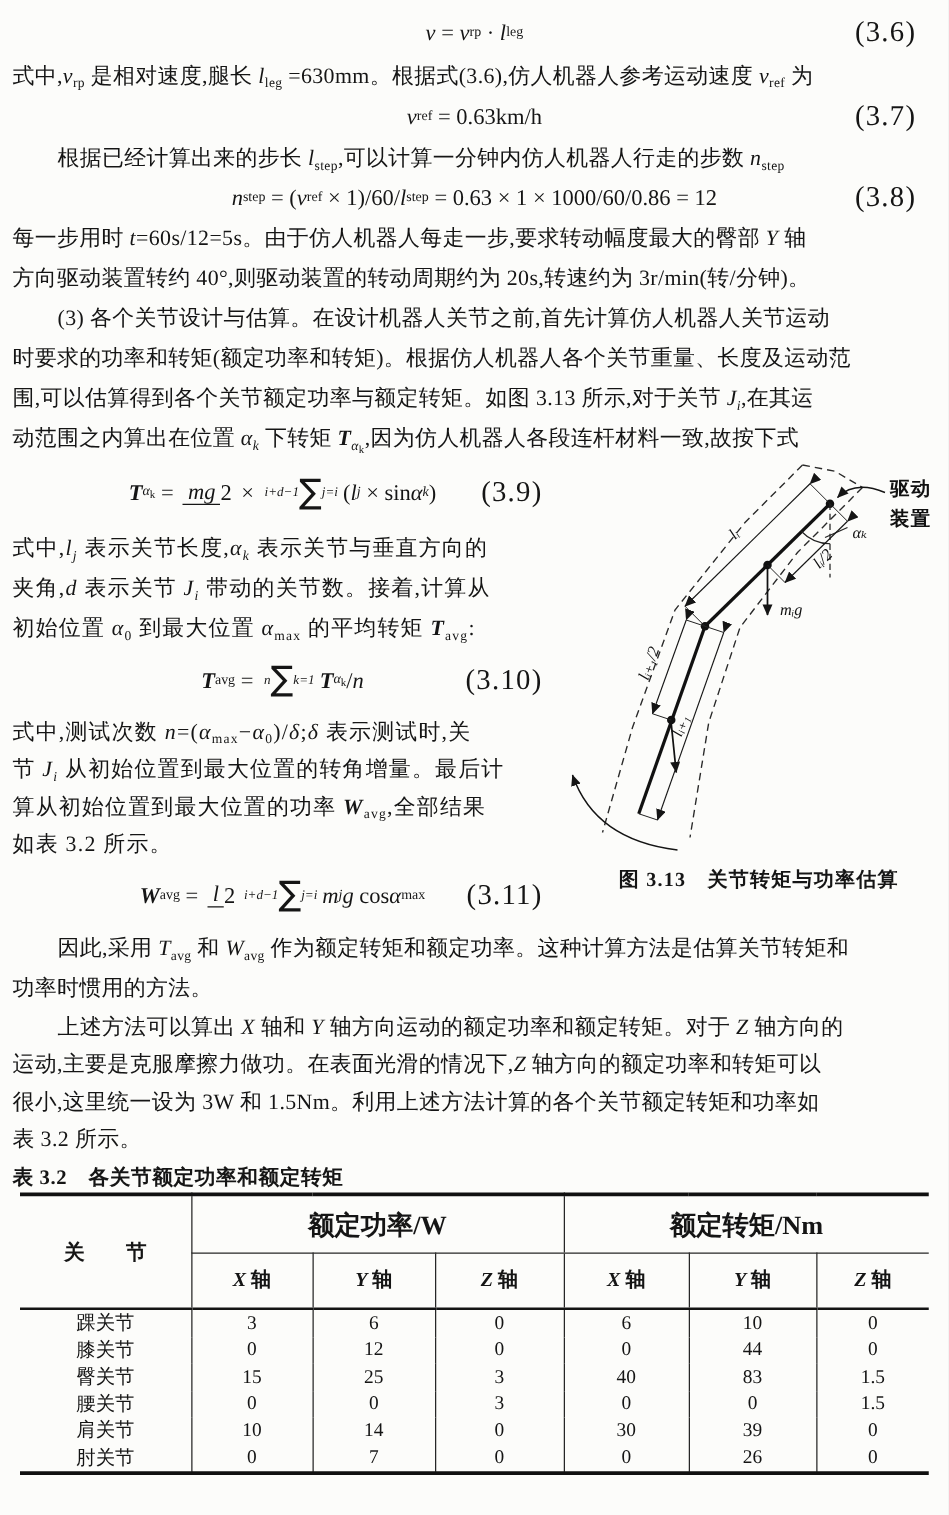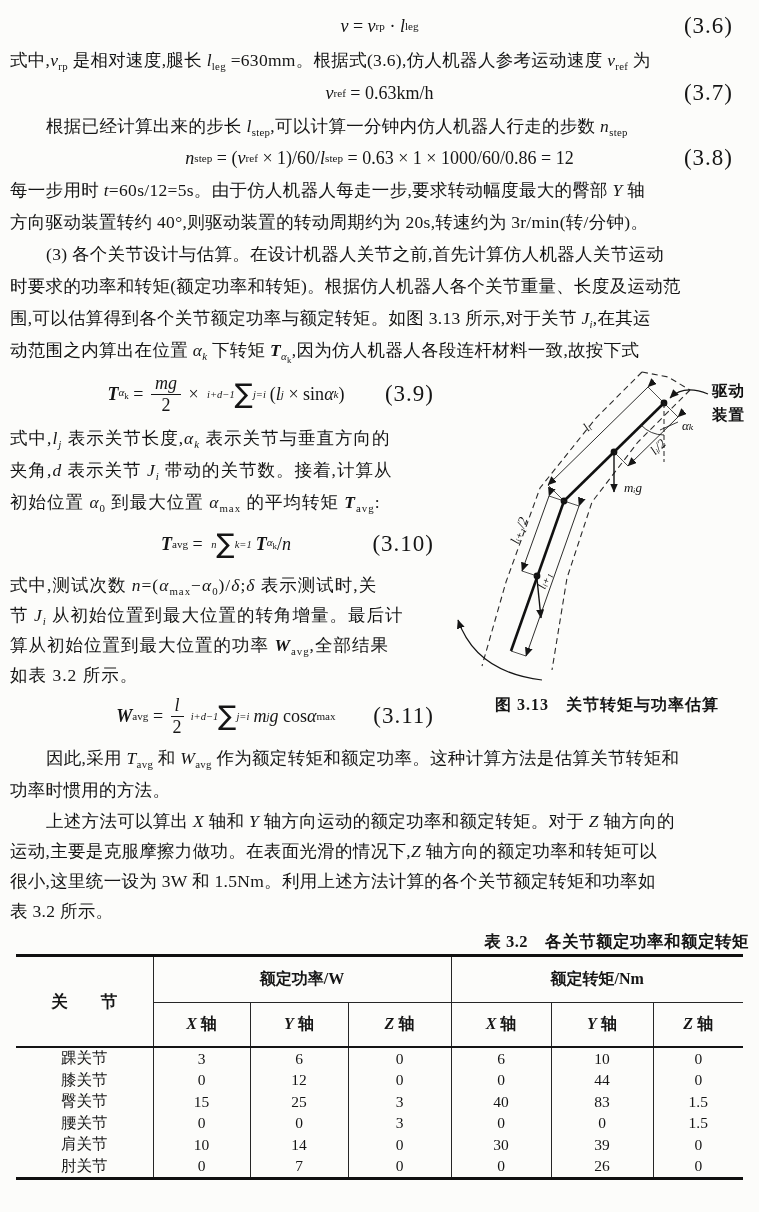--- a/index.html
+++ b/index.html
@@ -14,44 +14,44 @@
   b.bi{font-style:italic;font-weight:bold;}
   sub{font-size:0.62em;vertical-align:-0.35em;line-height:0;}
   sub sub{font-size:0.8em;vertical-align:-0.3em;}
   .line{height:32px;line-height:32px;white-space:pre;letter-spacing:0.3px;}
   .h30{height:30px;line-height:30px;}
   .indent{padding-left:36px;}
   
   .eqrow{position:relative;display:flex;align-items:center;justify-content:center;font-size:18px;}
   .eqrow .eqnum{position:absolute;right:16px;font-size:23px;letter-spacing:1px;}
   .eqbody{display:inline-flex;align-items:center;white-space:pre;}
-  .frac{display:inline-flex;flex-direction:column;align-items:center;vertical-align:middle;margin:0 3px;}
+  .frac{display:inline-flex;flex-direction:row;align-items:center;vertical-align:middle;margin:0 3px;}
   .frac .fnum{padding:0 4px 1px;border-bottom:1.3px solid #151515;line-height:1.05;}
   .frac .fden{padding-top:1px;line-height:1.05;}
   .sum{display:inline-flex;flex-direction:row;align-items:center;margin:0 4px;line-height:1;}
   .sum .sigma{font-size:27px;line-height:24px;font-family:"DejaVu Sans",sans-serif;}
   .sum .lim{font-size:10.5px;line-height:11px;font-style:italic;white-space:pre;}
   
   .cols{position:relative;}
   .leftcol{width:432px;}
   .leftcol .line{letter-spacing:1px;}
   .leftcol .eqrow .eqnum{right:8px;}
   .fig{position:absolute;left:436px;top:4px;width:322px;text-align:center;}
   .figcap{margin-top:2px;font-weight:bold;font-size:16px;letter-spacing:1px;height:24px;line-height:24px;}
   .fig svg text{font-family:"Liberation Serif","DejaVu Serif",serif;}
   .flab{font-style:italic;font-size:13px;}
   .fcjk{font-size:15.5px;font-weight:bold;font-style:normal;letter-spacing:1px;}
   
-  .tcap{text-align:right;font-weight:bold;font-size:16.5px;height:24px;line-height:24px;margin-top:4px;letter-spacing:0.5px;}
+  .tcap{text-align:left;font-weight:bold;font-size:16.5px;height:24px;line-height:24px;margin-top:4px;letter-spacing:0.5px;}
   table.t32{border-collapse:collapse;table-layout:fixed;margin:0 auto;
     border-top:3px solid #101010;border-bottom:3px solid #101010;}
   .t32 td{text-align:center;vertical-align:middle;padding:0;white-space:pre;}
   .t32 .bl{border-left:1.2px solid #262626;}
   .t32 .jh{font-weight:bold;font-size:16.5px;border-bottom:2px solid #141414;}
-  .t32 .gh{height:45px;font-weight:bold;font-size:16px;border-bottom:1px solid #262626;}
+  .t32 .gh{height:45px;font-weight:bold;font-size:21px;border-bottom:1px solid #262626;}
   .t32 .ah{height:43px;font-weight:bold;font-size:16px;border-bottom:2px solid #141414;margin-left:48px;}
   .t32 .drow td{height:21.5px;font-size:15.5px;margin-top:37px;}
 </style>
 </head>
 <body>
 
 <div class="page">
 
   <div class="eqrow" style="height:36px">
     <span class="eqbody"><i>v</i> = <i>v</i><sub>rp</sub> · <i>l</i><sub>leg</sub></span>

